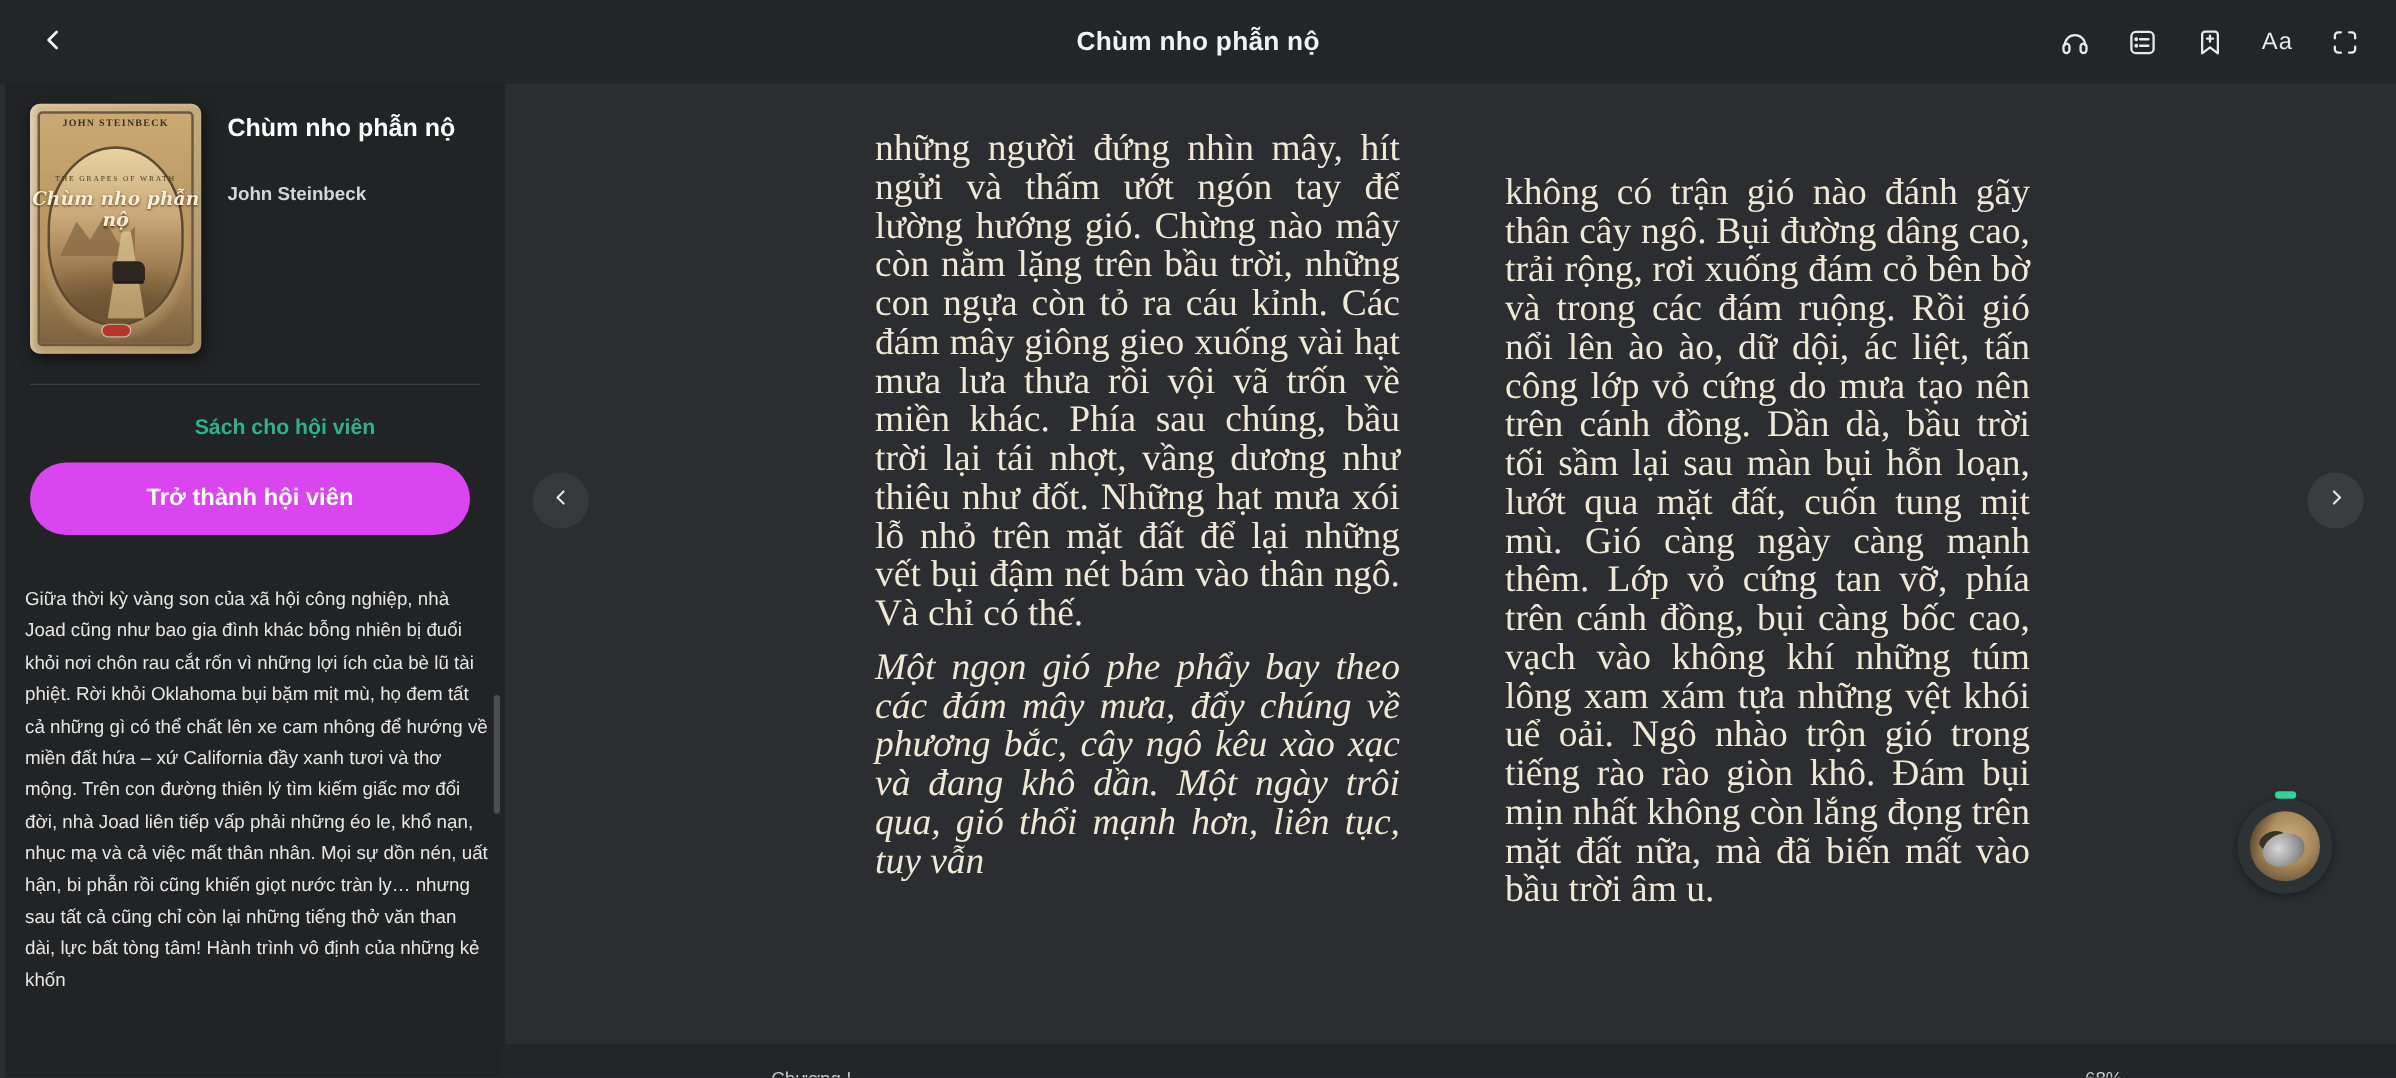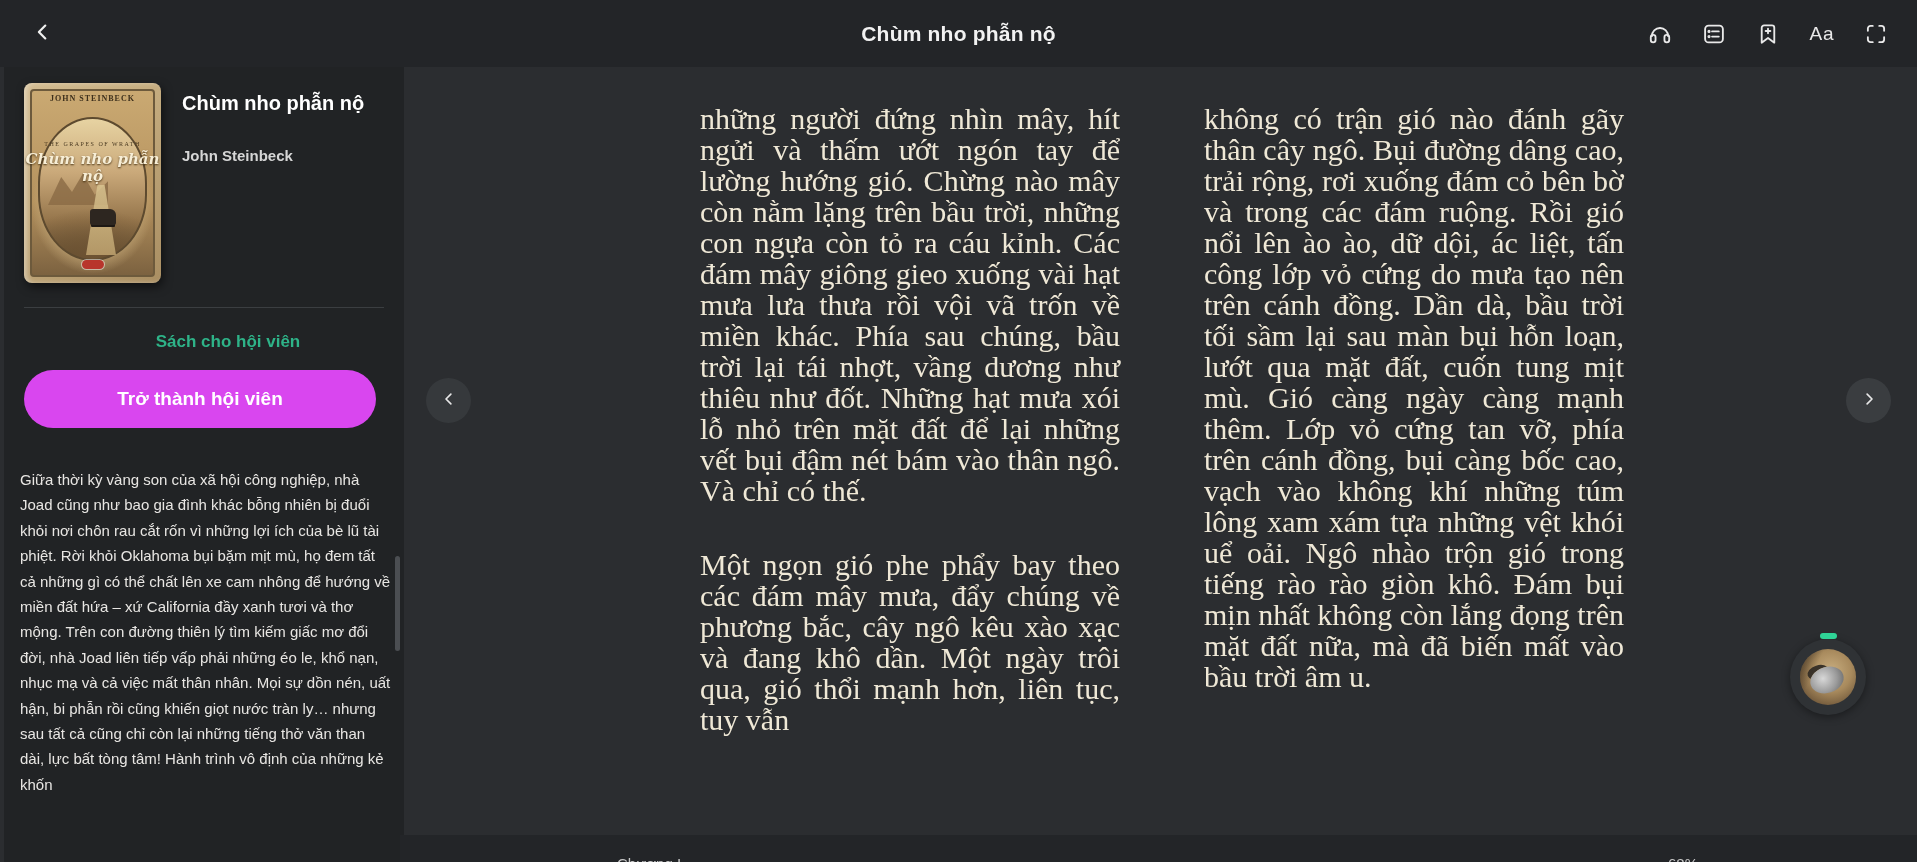--- a/index.html
+++ b/index.html
@@ -75,23 +75,23 @@
              font-size:15px; line-height:25.4px; }
   .sb-scroll-thumb { position:absolute; right:4px; top:489px; width:5px; height:95px;
                      border-radius:3px; background:#4b4e52; cursor:pointer; }
 
   
   .reader { position:absolute; left:400px; top:67px; width:1517px; height:722px;
             background:#2b2d30; }
   .col { position:absolute; top:36px; width:420px; color:#efe8d6;
          font-family:"Liberation Serif",serif; font-size:30px; line-height:31px;
          text-align:justify; }
-  .col p + p { margin-top:43px; }
+  .col p + p { margin-top:12px;font-style:italic; }
   .col1 { left:300px; }
-  .col2 { left:804px; }
+  .col2 { left:804px;margin-top:35px; }
   .nav-circle { position:absolute; width:45px; height:45px; border-radius:50%;
                 background:#36393c; display:flex; align-items:center; justify-content:center;
                 cursor:pointer; }
   .nav-left  { left:26px;  top:311px; }
   .nav-right { left:1446px; top:311px; background:#3a3d40; }
   .nav-circle svg { stroke:#e8e8e8; fill:none; stroke-width:2.2; stroke-linecap:round; stroke-linejoin:round; }
 
   
   .audio-bubble { position:absolute; left:1390px; top:572px; width:76px; height:76px;
                   border-radius:50%; background:#2f3235; display:flex; align-items:center;

